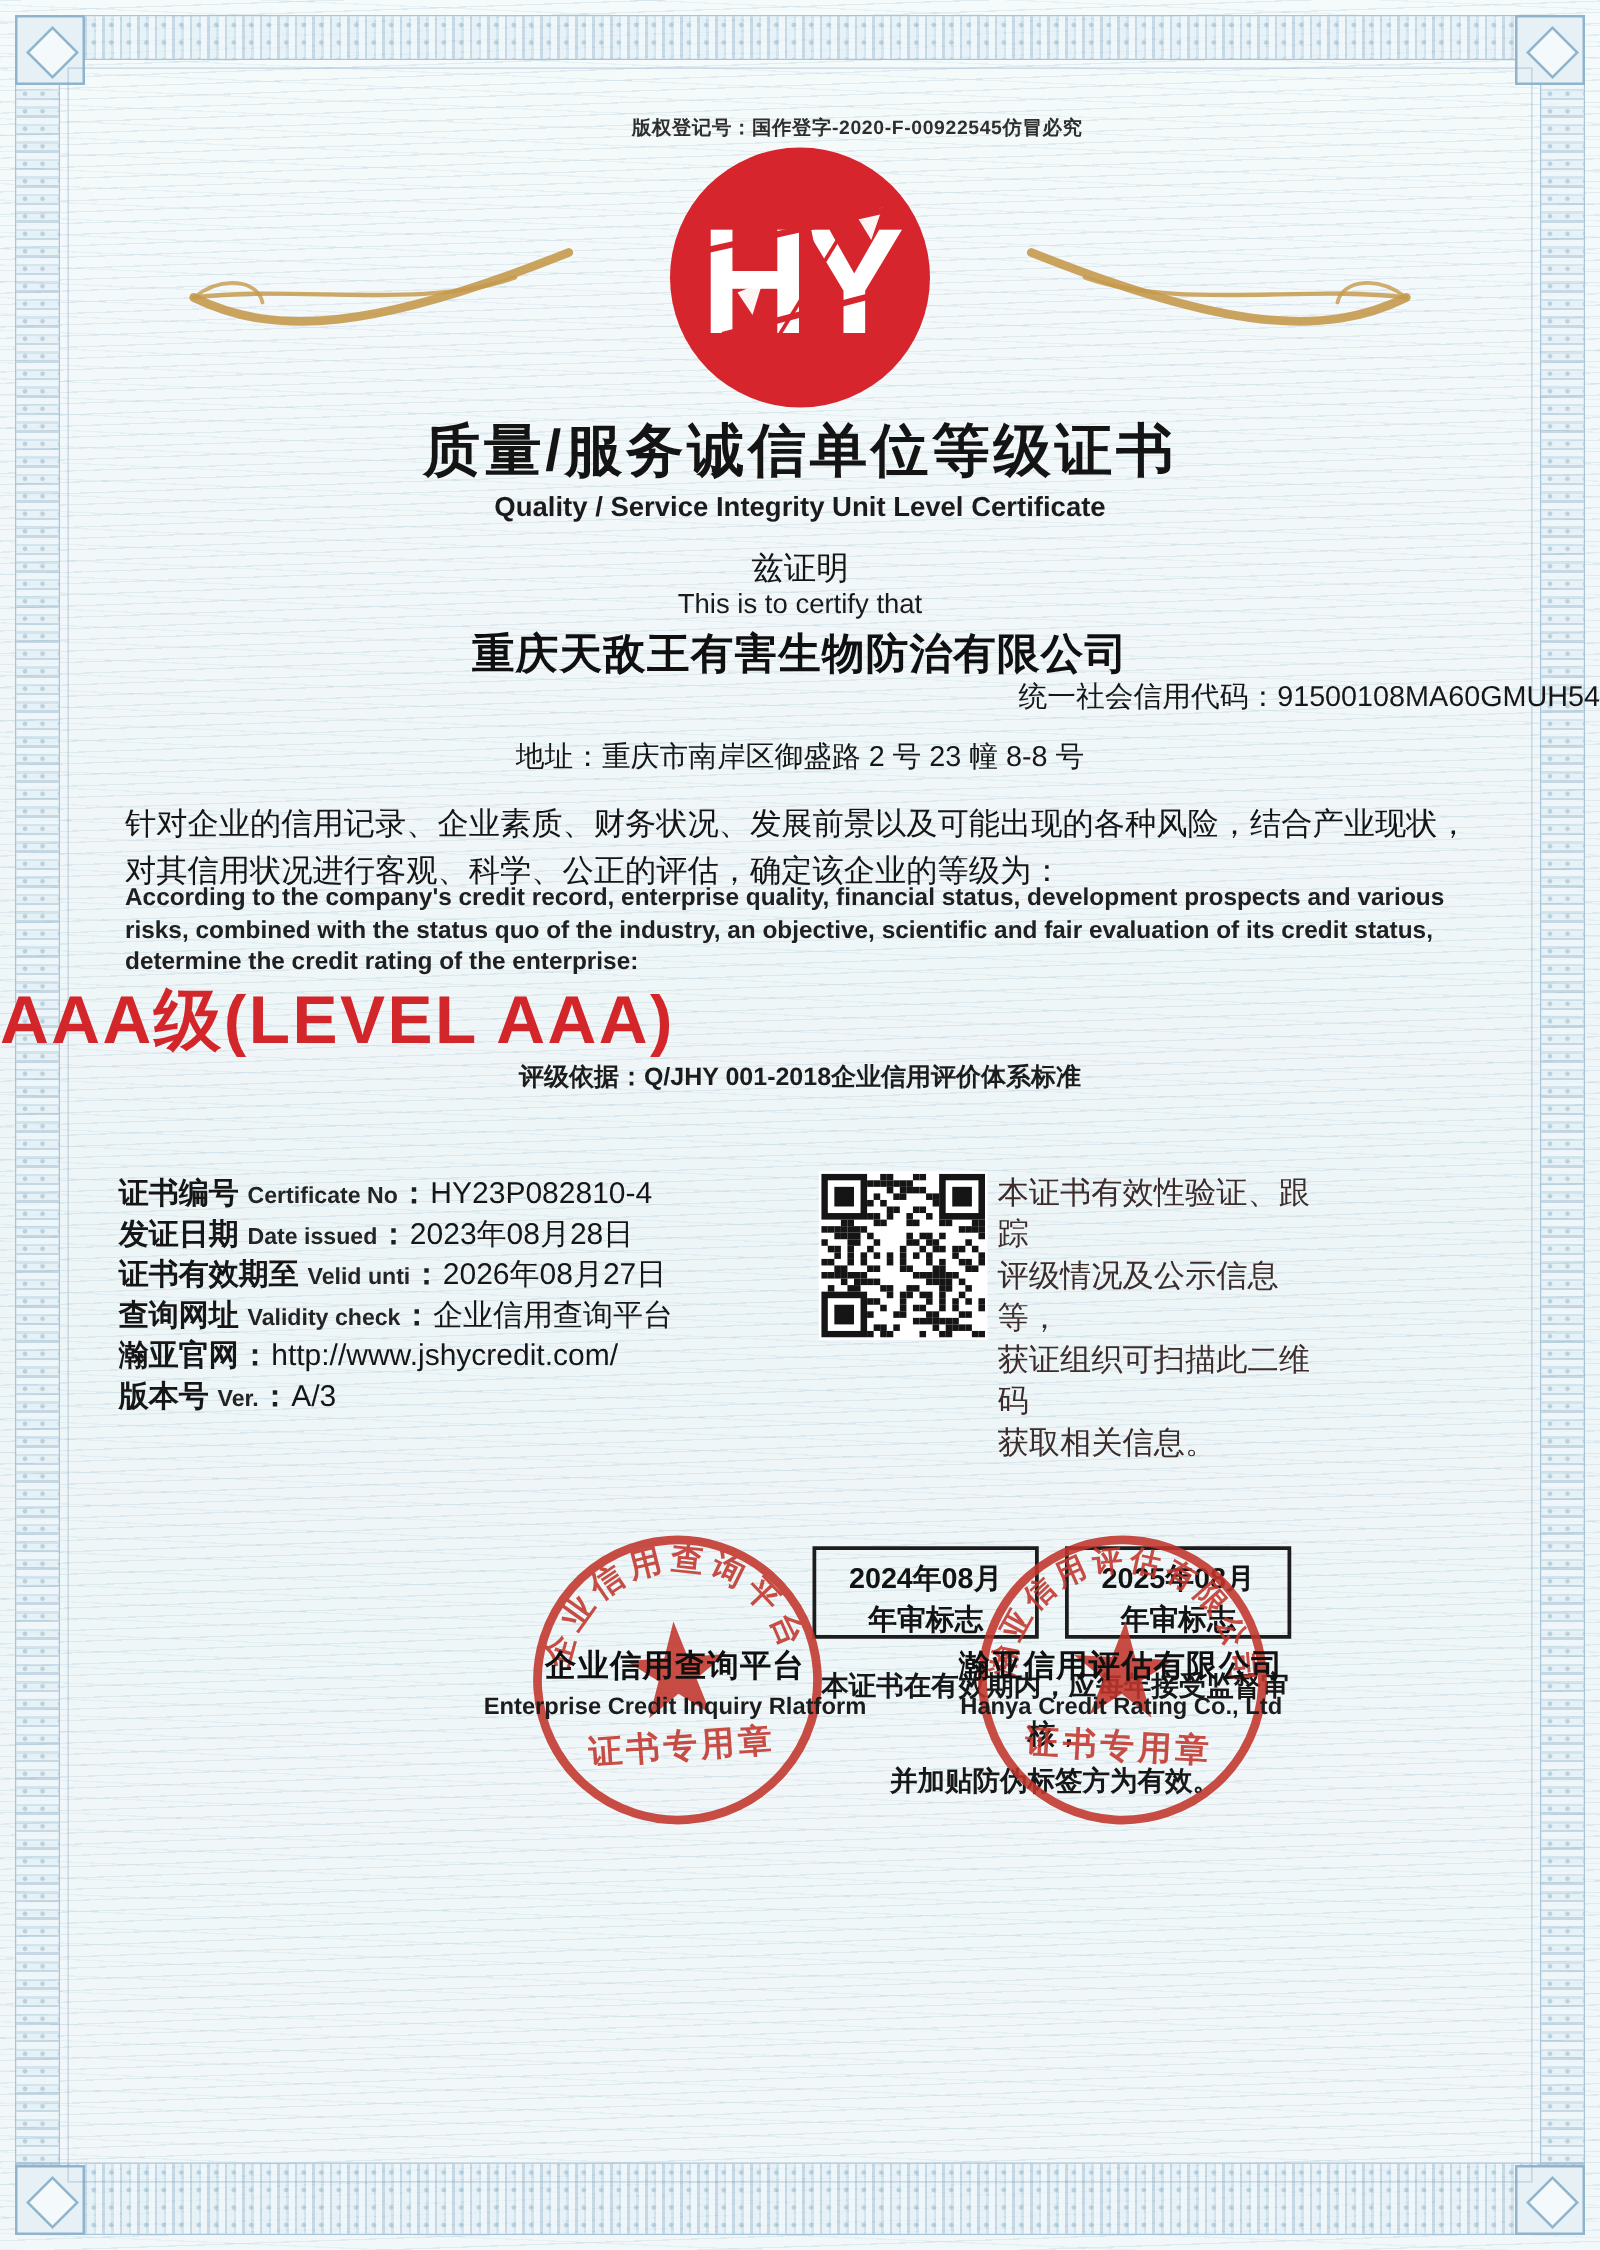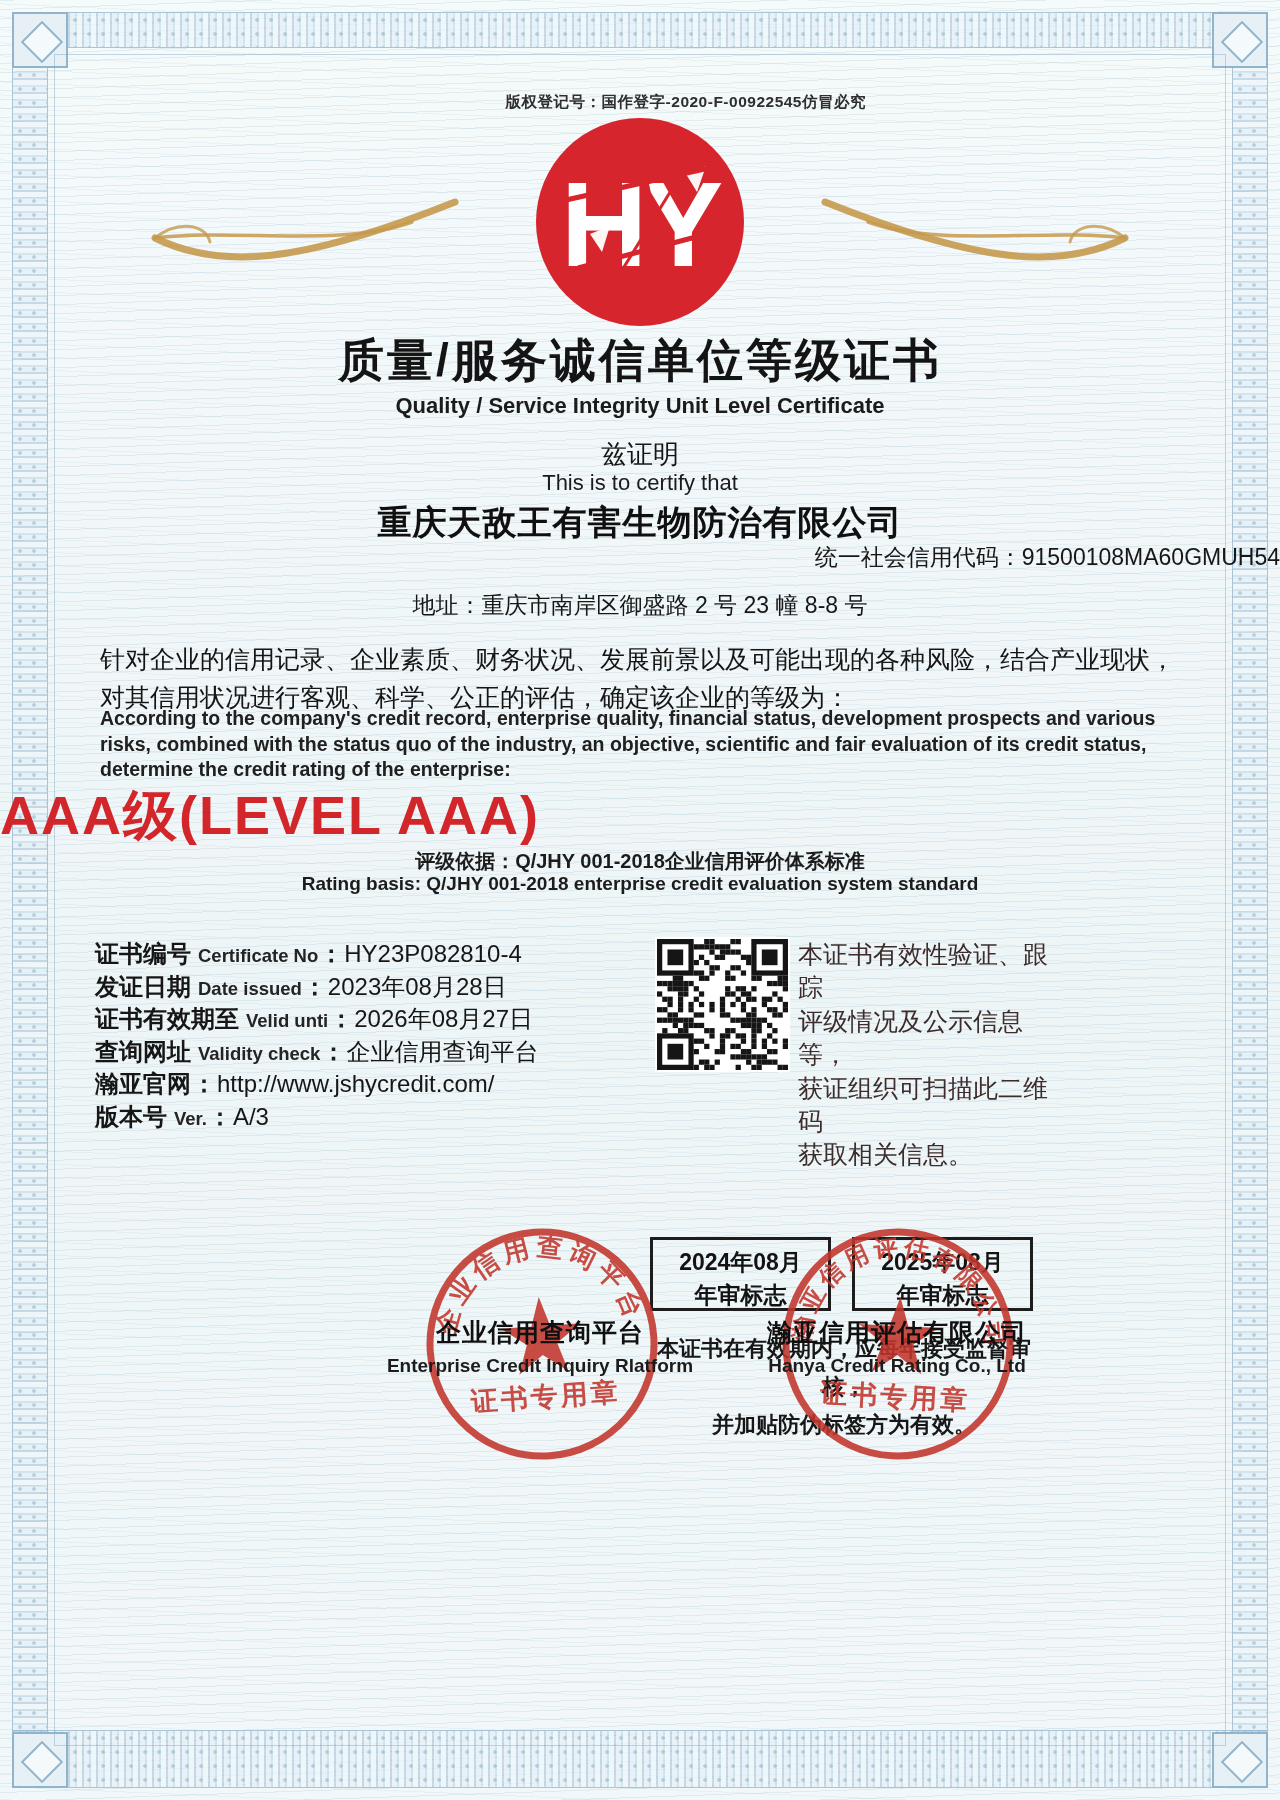--- a/index.html
+++ b/index.html
@@ -145,21 +145,20 @@
 
   <div class="company">重庆天敌王有害生物防治有限公司</div>
   <div class="credit-code">统一社会信用代码：91500108MA60GMUH54</div>
   <div class="address">地址：重庆市南岸区御盛路 2 号 23 幢 8-8 号</div>
 
   <div class="para-zh">针对企业的信用记录、企业素质、财务状况、发展前景以及可能出现的各种风险，结合产业现状，对其信用状况进行客观、科学、公正的评估，确定该企业的等级为：</div>
   <div class="para-en">According to the company's credit record, enterprise quality, financial status, development prospects and various risks, combined with the status quo of the industry, an objective, scientific and fair evaluation of its credit status, determine the credit rating of the enterprise:</div>
 
   <div class="rating-level" style="color:#d2262b">AAA级(LEVEL AAA)</div>
   <div class="basis-zh">评级依据：Q/JHY 001-2018企业信用评价体系标准</div>
-  <div class="basis-en">Rating basis: Q/JHY 001-2018 enterprise credit evaluation system standard</div>
 
   <div class="details">
     <div class="drow">
       <span class="dzh">证书编号</span>
       <span class="den">Certificate No</span>
       <span class="dcolon">：</span>
       <span class="dval">HY23P082810-4</span>
     </div>
     <div class="drow">
       <span class="dzh">发证日期</span>

